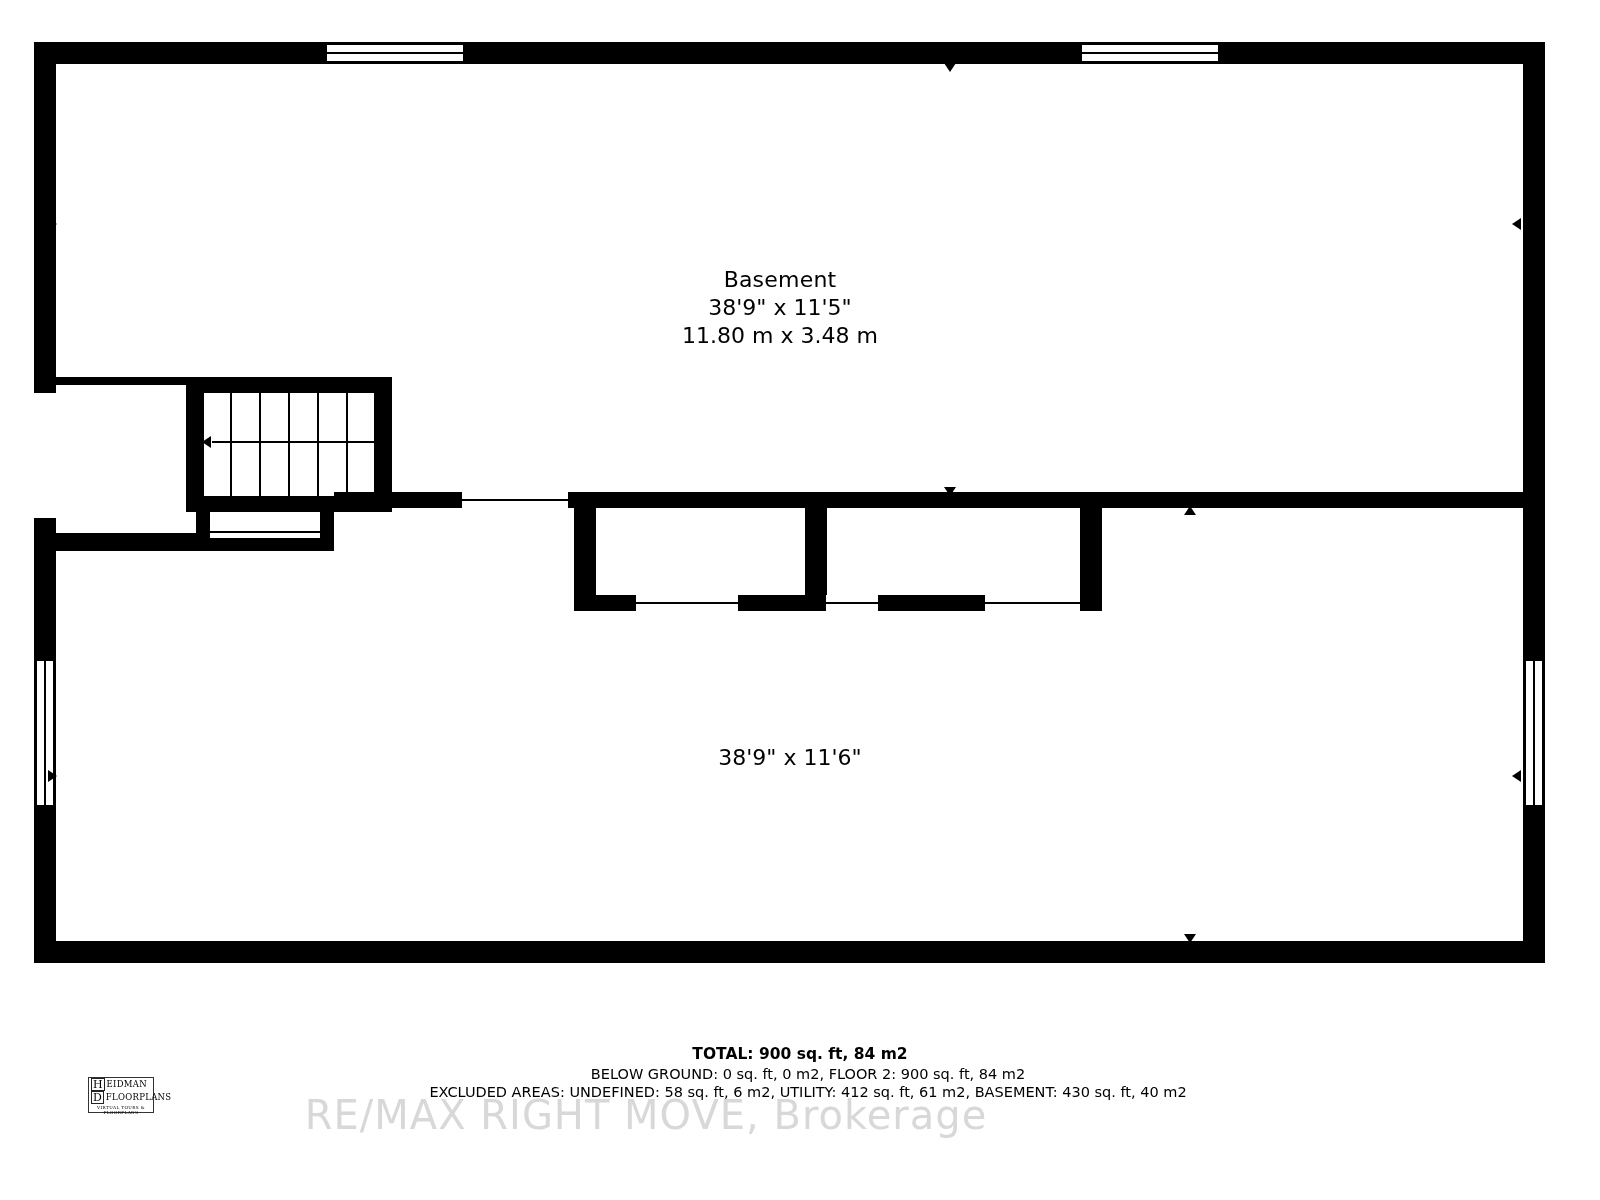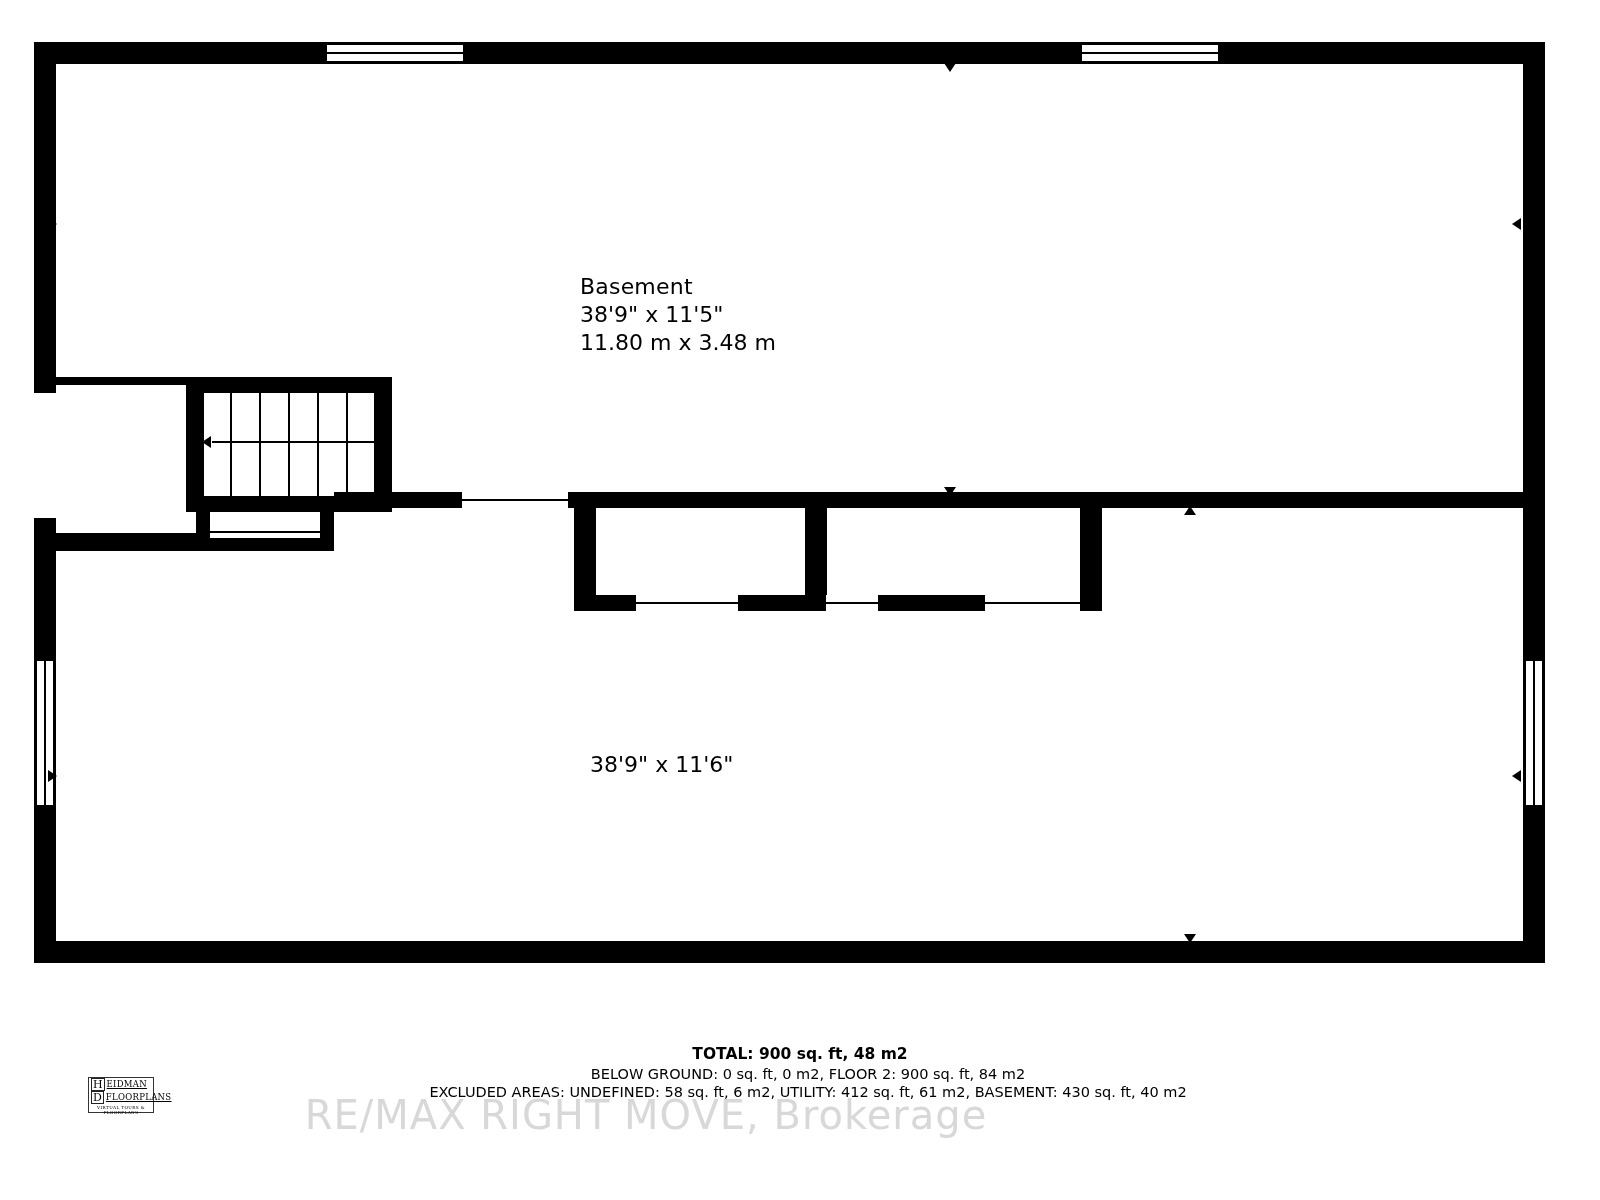--- a/index.html
+++ b/index.html
@@ -34,24 +34,23 @@
     background: #ffffff;
   }
   .thinline {
     position: absolute;
     background: #000000;
   }
 
   
   .room-label {
     position: absolute;
-    text-align: left;
+    text-align: center;
     line-height: 1.28;
     white-space: nowrap;
-    margin-top: 7px;
   }
   .room-label .rl-name {
     font-size: 22px;
     letter-spacing: 0.2px;
   }
   .room-label .rl-dim {
     font-size: 22px;
   }
 
   
@@ -114,21 +113,20 @@
     line-height: 11px;
     border: 1px solid #222;
     padding: 0 1px;
     margin-right: 2px;
   }
   .logo .lg-word {
     font-family: "DejaVu Serif", serif;
     font-size: 8.5px;
     line-height: 9px;
     letter-spacing: 0.3px;
-    text-decoration: underline;
   }
   .logo .lg-sub {
     font-family: "DejaVu Serif", serif;
     font-size: 4.2px;
     text-align: center;
     letter-spacing: 0.4px;
     margin-top: 1px;
   }
 
   
@@ -277,21 +275,21 @@
 
   <div class="room-label" style="left:590px; top:744px; width:400px;">
     <div class="rl-dim">38'9" x 11'6"</div>
   </div>
 
 </div>
 
 <div class="watermark">RE/MAX RIGHT MOVE, Brokerage</div>
 
 <div class="footer">
-  <div class="f-total">TOTAL: 900 sq. ft, 48 m2</div>
+  <div class="f-total">TOTAL: 900 sq. ft, 84 m2</div>
   <div class="f-line">BELOW GROUND: 0 sq. ft, 0 m2, FLOOR 2: 900 sq. ft, 84 m2</div>
   <div class="f-line">EXCLUDED AREAS: UNDEFINED: 58 sq. ft, 6 m2, UTILITY: 412 sq. ft, 61 m2, BASEMENT: 430 sq. ft, 40 m2</div>
 </div>
 
 <div class="logo">
   <div class="lg-row">
     <span class="lg-cap">H</span>
     <span class="lg-word">EIDMAN</span>
   </div>
   <div class="lg-row">

